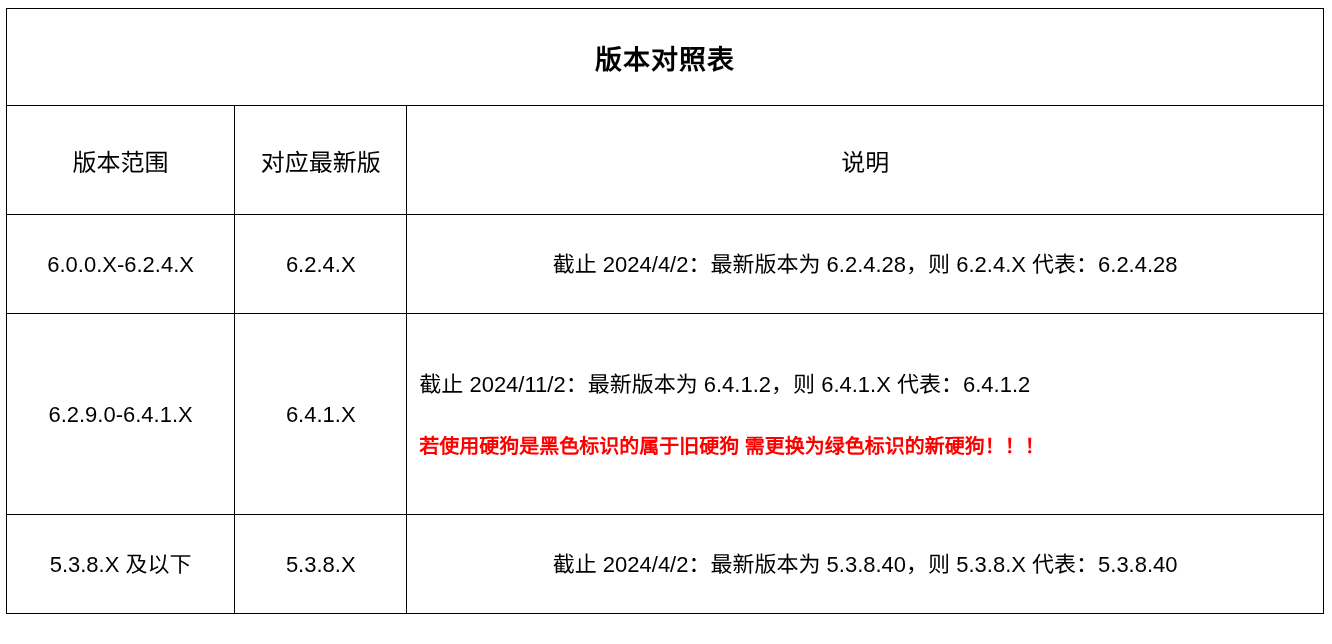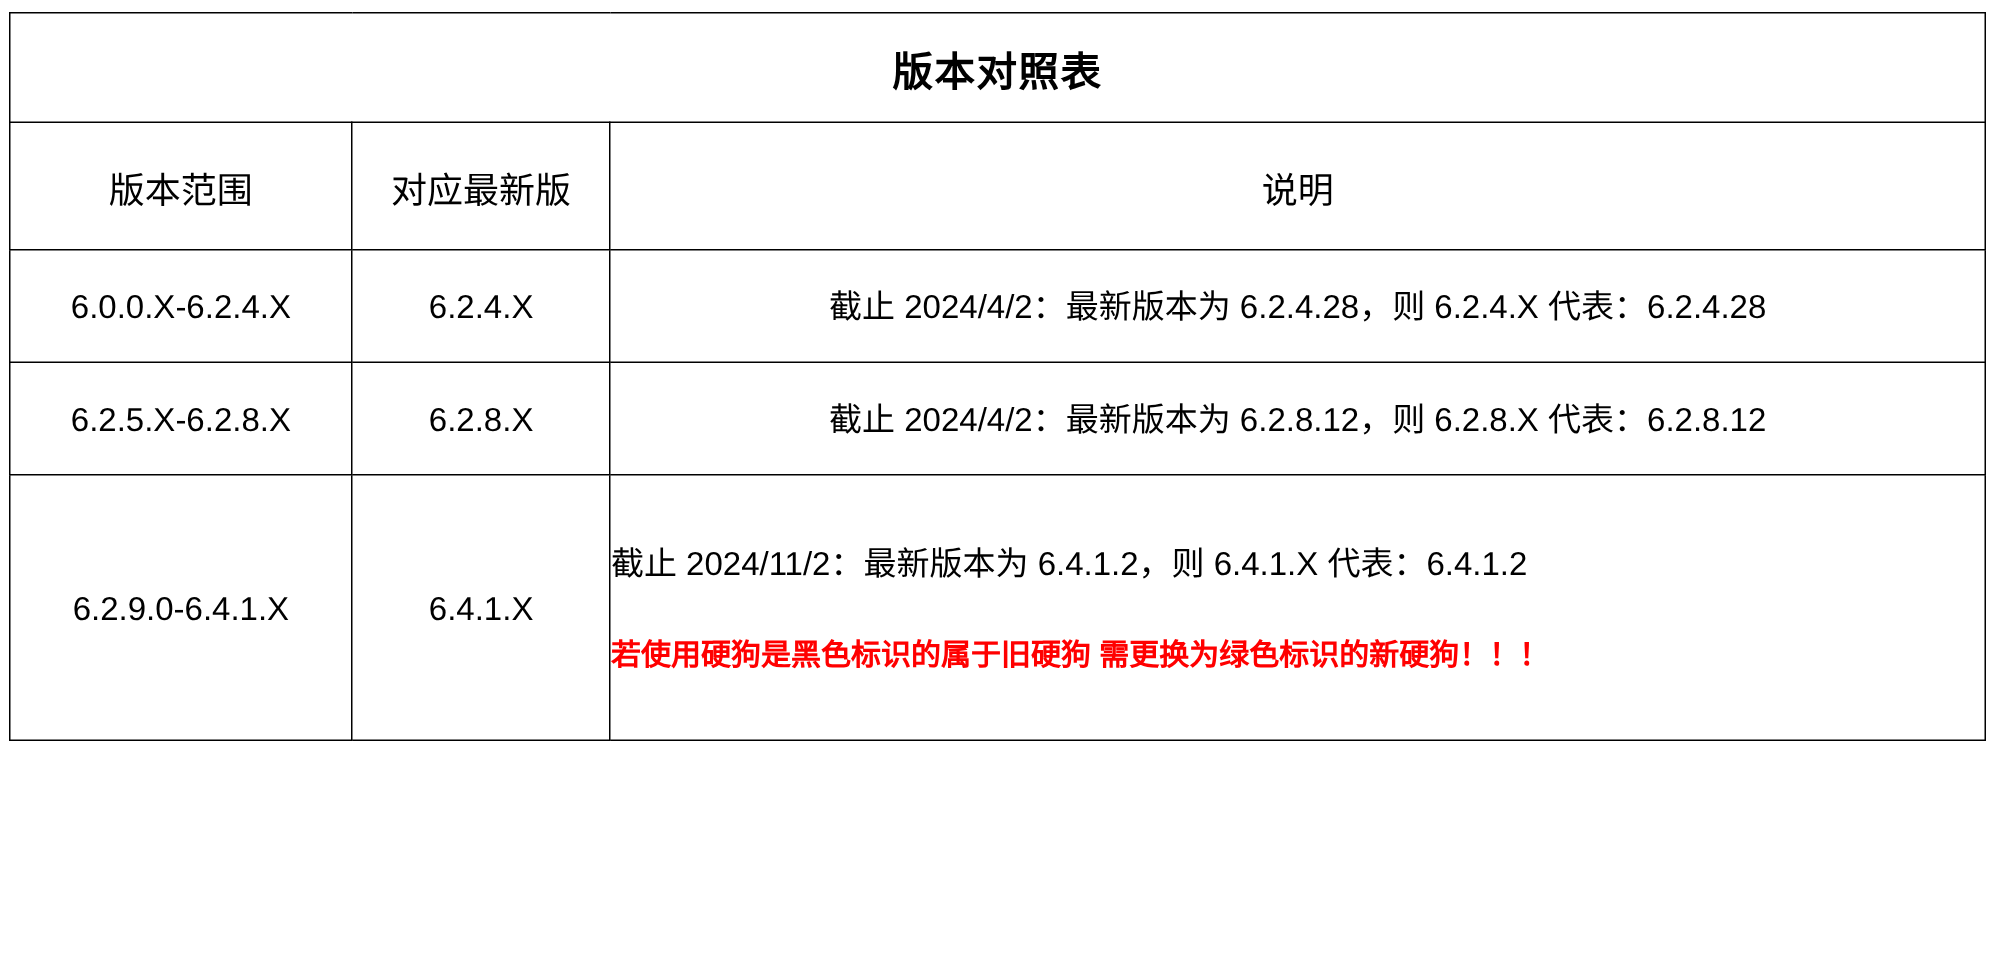--- a/index.html
+++ b/index.html
@@ -21,21 +21,21 @@
     width: 1318px;
   }
   table.version-table {
     border-collapse: collapse;
     table-layout: fixed;
     width: 1318px;
   }
   table.version-table td,
   table.version-table th {
     border: 1px solid #000000;
-    padding: 0;
+    padding: 12px;
     vertical-align: middle;
   }
   .title-cell {
     height: 72px;
     text-align: center;
     font-size: 27px;
     font-weight: bold;
     letter-spacing: 1px;
   }
   .head-cell {
@@ -102,36 +102,36 @@
       <tr class="row-normal">
         <td class="body-cell center-left nowrap">6.0.0.X-6.2.4.X</td>
         <td class="body-cell center-left nowrap">6.2.4.X</td>
         <td class="body-cell">
           <div class="desc-block">
             <div class="desc-line">截止 2024/4/2：最新版本为 6.2.4.28，则 6.2.4.X 代表：6.2.4.28</div>
           </div>
         </td>
       </tr>
 
-      <tr class="row-normal">
-        <td class="body-cell center-left nowrap">6.2.5.X-6.2.8.X</td>
-        <td class="body-cell center-left nowrap">6.2.8.X</td>
-        <td class="body-cell">
-          <div class="desc-block">
-            <div class="desc-line">截止 2024/4/2：最新版本为 6.2.8.12，则 6.2.8.X 代表：6.2.8.12</div>
-          </div>
-        </td>
-      </tr>
 
       <tr class="row-tall">
         <td class="body-cell center-left nowrap">6.2.9.0-6.4.1.X</td>
         <td class="body-cell center-left nowrap">6.4.1.X</td>
         <td class="body-cell">
           <div class="desc-block">
             <div class="desc-line">截止 2024/11/2：最新版本为 6.4.1.2，则 6.4.1.X 代表：6.4.1.2</div>
             <div class="warn-line">若使用硬狗是黑色标识的属于旧硬狗 需更换为绿色标识的新硬狗！！！</div>
           </div>
         </td>
       </tr>
 
+      <tr class="row-normal">
+        <td class="body-cell center-left nowrap">5.3.8.X 及以下</td>
+        <td class="body-cell center-left nowrap">5.3.8.X</td>
+        <td class="body-cell">
+          <div class="desc-block">
+            <div class="desc-line">截止 2024/4/2：最新版本为 5.3.8.40，则 5.3.8.X 代表：5.3.8.40</div>
+          </div>
+        </td>
+      </tr>
     </tbody>
   </table>
 </div>
 
 </body></html>

